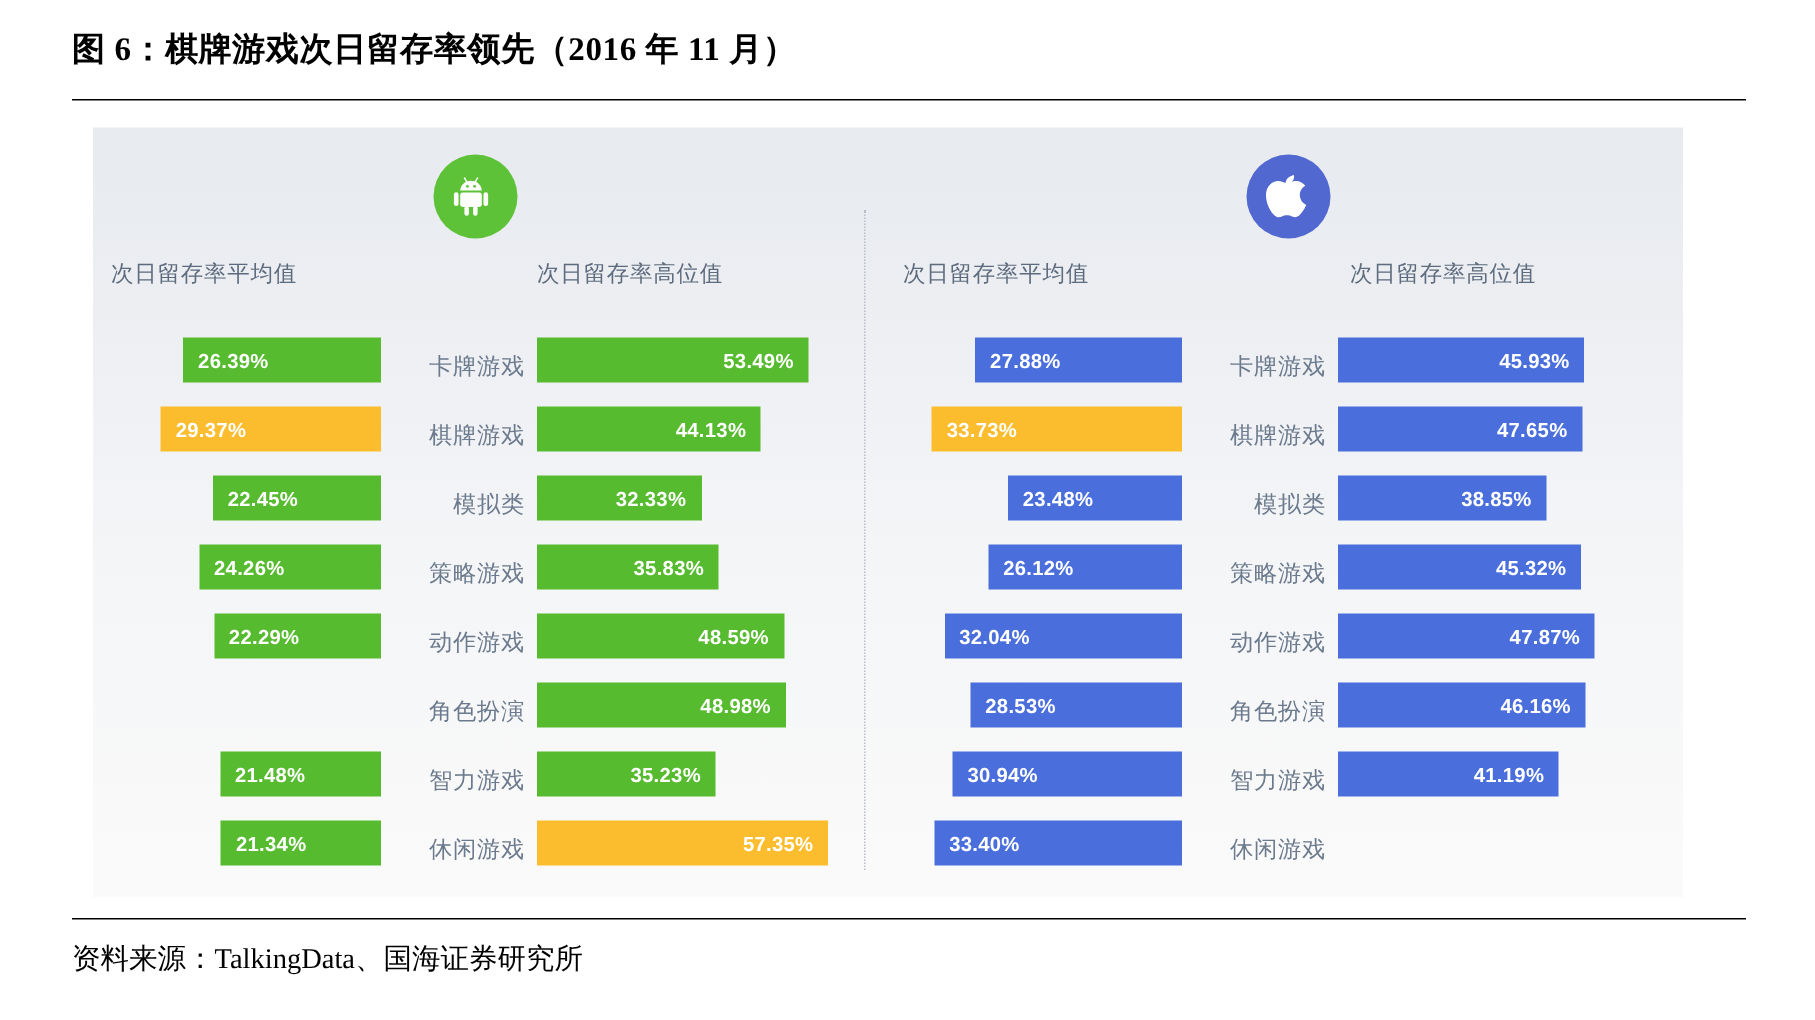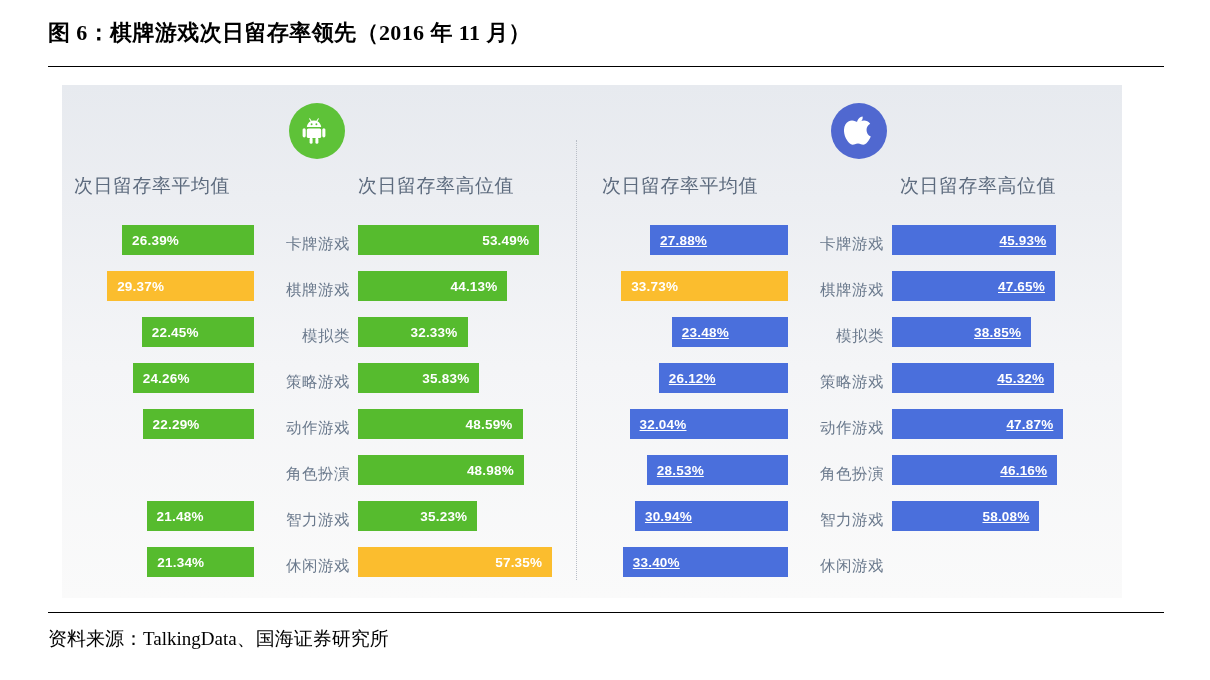--- a/index.html
+++ b/index.html
@@ -74,21 +74,21 @@
     align-items: center;
     justify-content: center;
   }
   .plat-icon.android { left: 227px; background: #5ec238; }
   .plat-icon.ios     { left: 769px; background: #5068d0; }
   .plat-icon svg { display: block; }
 
   
   .col-head {
     position: absolute;
-    font-size: 19px;
+    font-size: 15px;
     color: #5d6b7e;
     white-space: nowrap;
     letter-spacing: 0.5px;
   }
 
   
   .rows {
     position: absolute;
     left: 0;
     top: 132px;
@@ -147,21 +147,21 @@
     display: flex;
     align-items: center;
     box-sizing: border-box;
     height: 30px;
     color: #ffffff;
     font-size: 13.5px;
     font-weight: bold;
     letter-spacing: 0.2px;
   }
   .bar.green  { background: #56bb2e; }
-  .bar.blue   { background: #4a6fdc; text-decoration: underline; }
+  .bar.blue   { background: #4a6fdc; }
   .bar.orange { background: #fbbd2e; }
 
   
   .bar.left-bar  { justify-content: flex-start; padding-left: 10px; }
   .bar.right-bar { justify-content: flex-end;   padding-right: 10px; }
 
   .cat-label {
     font-size: 15.5px;
     color: #6b7a8d;
     white-space: nowrap;
@@ -437,21 +437,21 @@
             <div class="avg-zone">
               <div class="bar left-bar blue" style="width: 153.072px;">
                 <span>30.94%</span>
               </div>
             </div>
             <div class="label-zone">
               <span class="cat-label">智力游戏</span>
             </div>
             <div class="high-zone">
               <div class="bar right-bar blue" style="width: 147.487px;">
-                <span>58.08%</span>
+                <span>41.19%</span>
               </div>
             </div>
           </div>
         </div>
         <div class="row">
           <div class="half android">
             <div class="avg-zone">
               <div class="bar left-bar green" style="width: 106.7px;">
                 <span>21.34%</span>
               </div>

